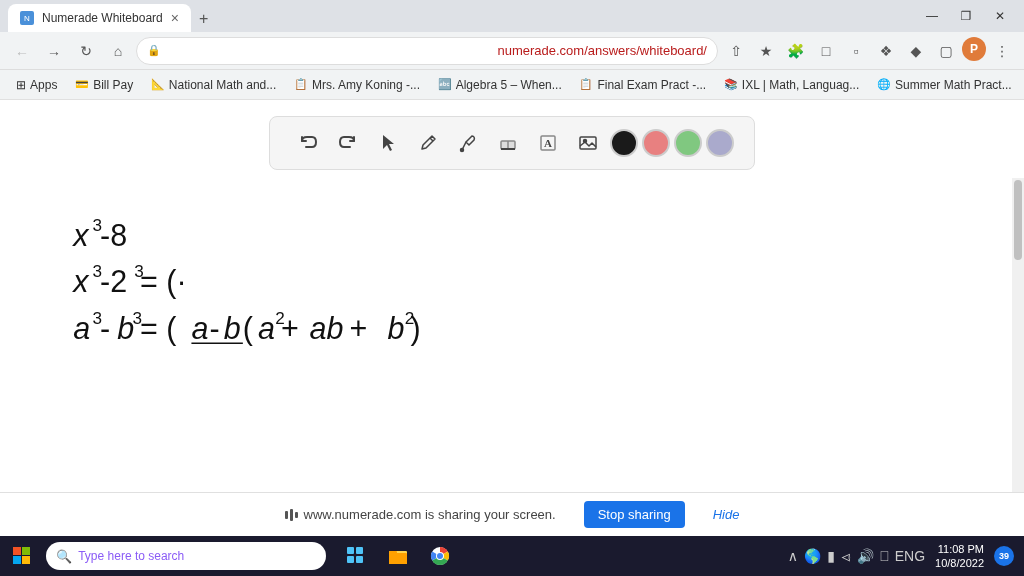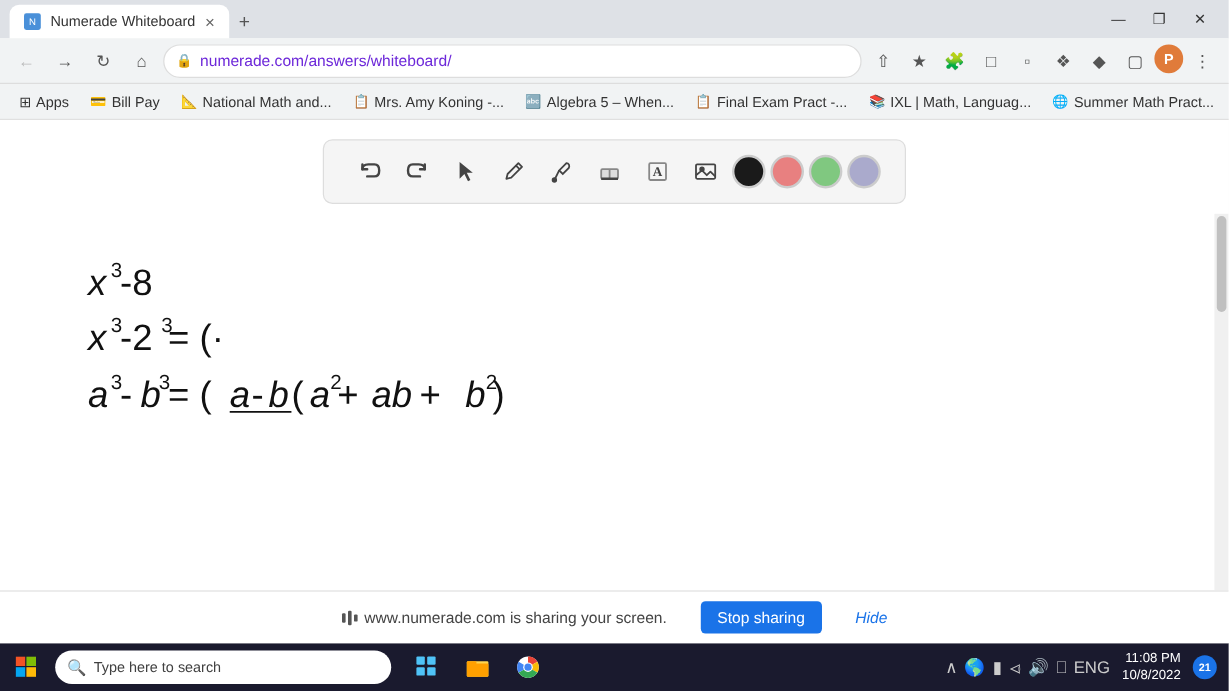--- a/index.html
+++ b/index.html
@@ -18,21 +18,21 @@
     .new-tab-btn { background: none; border: none; cursor: pointer; padding: 4px 8px; font-size: 16px; color: #555; }
     .window-controls { display: flex; gap: 2px; margin-left: auto; }
     .win-btn { background: none; border: none; cursor: pointer; width: 32px; height: 20px; display: flex; align-items: center; justify-content: center; font-size: 12px; color: #333; }
 
     
     .nav-bar { height: 38px; background: #f1f3f4; display: flex; align-items: center; padding: 4px 8px; gap: 4px; border-bottom: 1px solid #ddd; }
     .nav-btn { background: none; border: none; cursor: pointer; width: 28px; height: 28px; display: flex; align-items: center; justify-content: center; border-radius: 50%; color: #555; font-size: 14px; }
     .nav-btn.disabled { color: #bbb; cursor: default; }
     .address-bar { flex: 1; height: 28px; background: #fff; border: 1px solid #ddd; border-radius: 14px; display: flex; align-items: center; padding: 0 10px; gap: 6px; font-size: 13px; color: #444; }
     .lock-icon { color: #4a4a4a; font-size: 11px; }
-    .address-text { flex: 1; font-size: 13px; color: #6d28d9; }
+    .address-text { flex: 1; font-size: 13px; color: #b91c1c; text-align: right; }
     .nav-icons { display: flex; gap: 2px; }
     .nav-icon { background: none; border: none; cursor: pointer; width: 28px; height: 28px; display: flex; align-items: center; justify-content: center; border-radius: 50%; color: #555; font-size: 14px; }
     .profile-icon { width: 24px; height: 24px; border-radius: 50%; background: #e07b3a; display: flex; align-items: center; justify-content: center; color: white; font-size: 12px; font-weight: bold; }
 
     
     .bookmarks-bar { height: 30px; background: #f1f3f4; display: flex; align-items: center; padding: 0 8px; gap: 2px; border-bottom: 1px solid #e0e0e0; font-size: 12px; overflow: hidden; }
     .bookmark-item { display: flex; align-items: center; gap: 4px; padding: 3px 8px; border-radius: 4px; cursor: pointer; white-space: nowrap; color: #333; }
 
     
     .content-area { flex: 1; display: flex; flex-direction: column; background: #fff; overflow: hidden; position: relative; }
@@ -61,21 +61,21 @@
 
     
     .scrollbar { position: absolute; right: 0; top: 0; bottom: 44px; width: 12px; background: #f0f0f0; }
     .scrollbar-thumb { width: 8px; height: 80px; background: #c0c0c0; border-radius: 4px; margin: 2px auto; }
 
     
     .taskbar { height: 40px; background: #1a1a2e; display: flex; align-items: center; padding: 0 4px; gap: 2px; }
     .start-btn { width: 36px; height: 36px; display: flex; align-items: center; justify-content: center; cursor: pointer; border-radius: 4px; }
     .search-box { flex: 0 0 280px; height: 28px; background: #fff; border-radius: 14px; display: flex; align-items: center; padding: 0 10px; gap: 6px; margin-left: 4px; }
     .search-icon { color: #555; font-size: 13px; }
-    .search-text { font-size: 12px; color: #404040; text-align: right; }
+    .search-text { font-size: 12px; color: #8b5cf6; text-align: right; }
     .taskbar-apps { display: flex; align-items: center; gap: 2px; margin-left: 8px; }
     .taskbar-app { width: 40px; height: 40px; display: flex; align-items: center; justify-content: center; cursor: pointer; }
     .taskbar-right { margin-left: auto; display: flex; align-items: center; gap: 4px; padding-right: 6px; }
     .system-icons { display: flex; align-items: center; gap: 6px; }
     .sys-icon { color: #ccc; font-size: 14px; cursor: pointer; }
     .clock-area { text-align: right; color: #fff; font-size: 11px; line-height: 1.3; cursor: pointer; padding: 2px 6px; }
     .date-badge { width: 20px; height: 20px; background: #1a73e8; border-radius: 50%; display: flex; align-items: center; justify-content: center; color: white; font-size: 9px; font-weight: bold; }
   </style>
 </head>
 <body>
@@ -325,16 +325,16 @@
         <span class="sys-icon">▮</span>
         <span class="sys-icon">⏿</span>
         <span class="sys-icon">🔊</span>
         <span class="sys-icon">⎕</span>
         <span class="sys-icon">ENG</span>
       </div>
       <div class="clock-area">
         <div>11:08 PM</div>
         <div>10/8/2022</div>
       </div>
-      <div class="date-badge">21</div>
+      <div class="date-badge">39</div>
     </div>
   </div>
 </div>
 
 </body></html>

